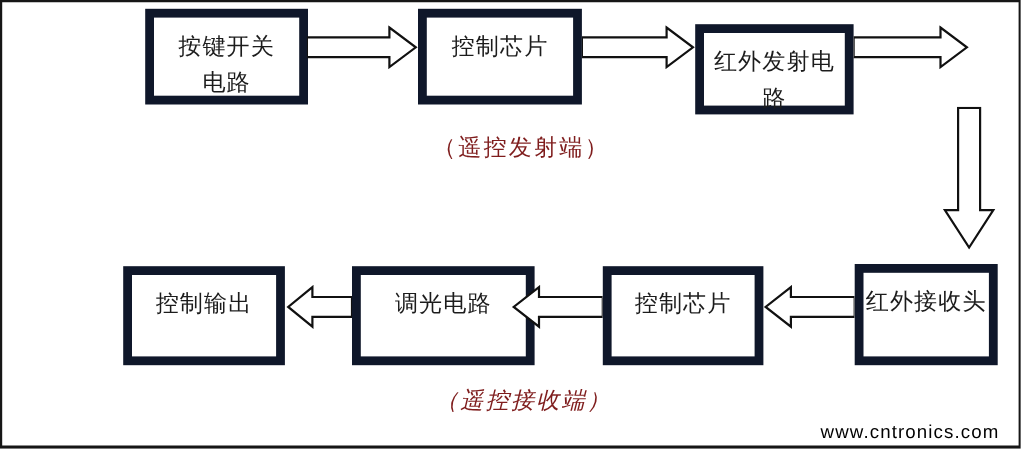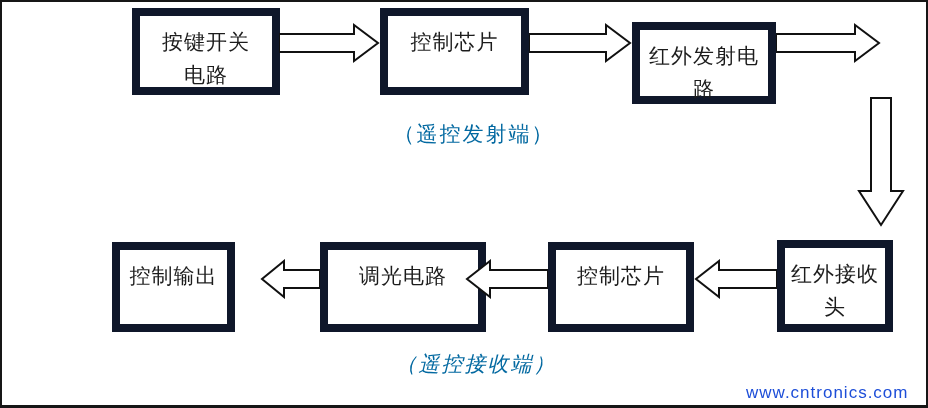--- a/index.html
+++ b/index.html
@@ -39,30 +39,30 @@
   }
   .arrow polygon {
     fill: #ffffff;
     stroke: #111111;
     stroke-width: 2;
     stroke-linejoin: miter;
   }
   .caption {
     position: absolute;
     font-size: 21px;
-    color: #0369a1;
+    color: #7f1d1d;
     letter-spacing: 2px;
     text-align: center;
     width: 280px;
   }
   .watermark {
     position: absolute;
     font-family: "Liberation Sans", "DejaVu Sans", sans-serif;
     font-size: 17px;
-    color: #1d4ed8;
+    color: #000000;
     letter-spacing: 1px;
     white-space: nowrap;
   }
 </style>
 </head>
 <body>
 
 <div class="canvas">
 
   <div class="box" style="left:130px; top:6px; width:148px; height:87px;">
@@ -90,21 +90,21 @@
   <svg class="arrow" style="left:774px; top:21px;" width="105" height="40">
     <polygon points="0,11 79,11 79,2 103,20 79,38 79,29 0,29"></polygon>
   </svg>
 
   <div class="caption" style="left:332px; top:118px;">（遥控发射端）</div>
 
   <svg class="arrow" style="left:855px; top:95px;" width="48" height="130">
     <polygon points="14,1 34,1 34,94 46,94 24,128 2,94 14,94"></polygon>
   </svg>
 
-  <div class="box" style="left:110px; top:240px; width:123px; height:90px;">
+  <div class="box" style="left:110px; top:240px; width:147px; height:90px;">
     <span>控制输出</span>
   </div>
 
   <svg class="arrow" style="left:258px; top:257px;" width="60" height="40">
     <polygon points="60,11 24,11 24,2 2,20 24,38 24,29 60,29"></polygon>
   </svg>
 
   <div class="box" style="left:318px; top:240px; width:166px; height:90px;">
     <span>调光电路</span>
   </div>
@@ -114,21 +114,21 @@
   </svg>
 
   <div class="box" style="left:546px; top:240px; width:146px; height:90px;">
     <span>控制芯片</span>
   </div>
 
   <svg class="arrow" style="left:692px; top:257px;" width="83" height="40">
     <polygon points="83,11 25,11 25,2 2,20 25,38 25,29 83,29"></polygon>
   </svg>
 
-  <div class="box" style="left:775px; top:238px; width:116px; height:92px;">
+  <div class="box" style="left:775px; top:238px; width:130px; height:92px;">
     <span>红外接收头</span>
   </div>
 
   <div class="caption" style="left:334px; top:348px;font-style:italic;">（遥控接收端）</div>
 
   <div class="watermark" style="left:744px; top:381px;">www.cntronics.com</div>
 
 </div>
 
 </body></html>

